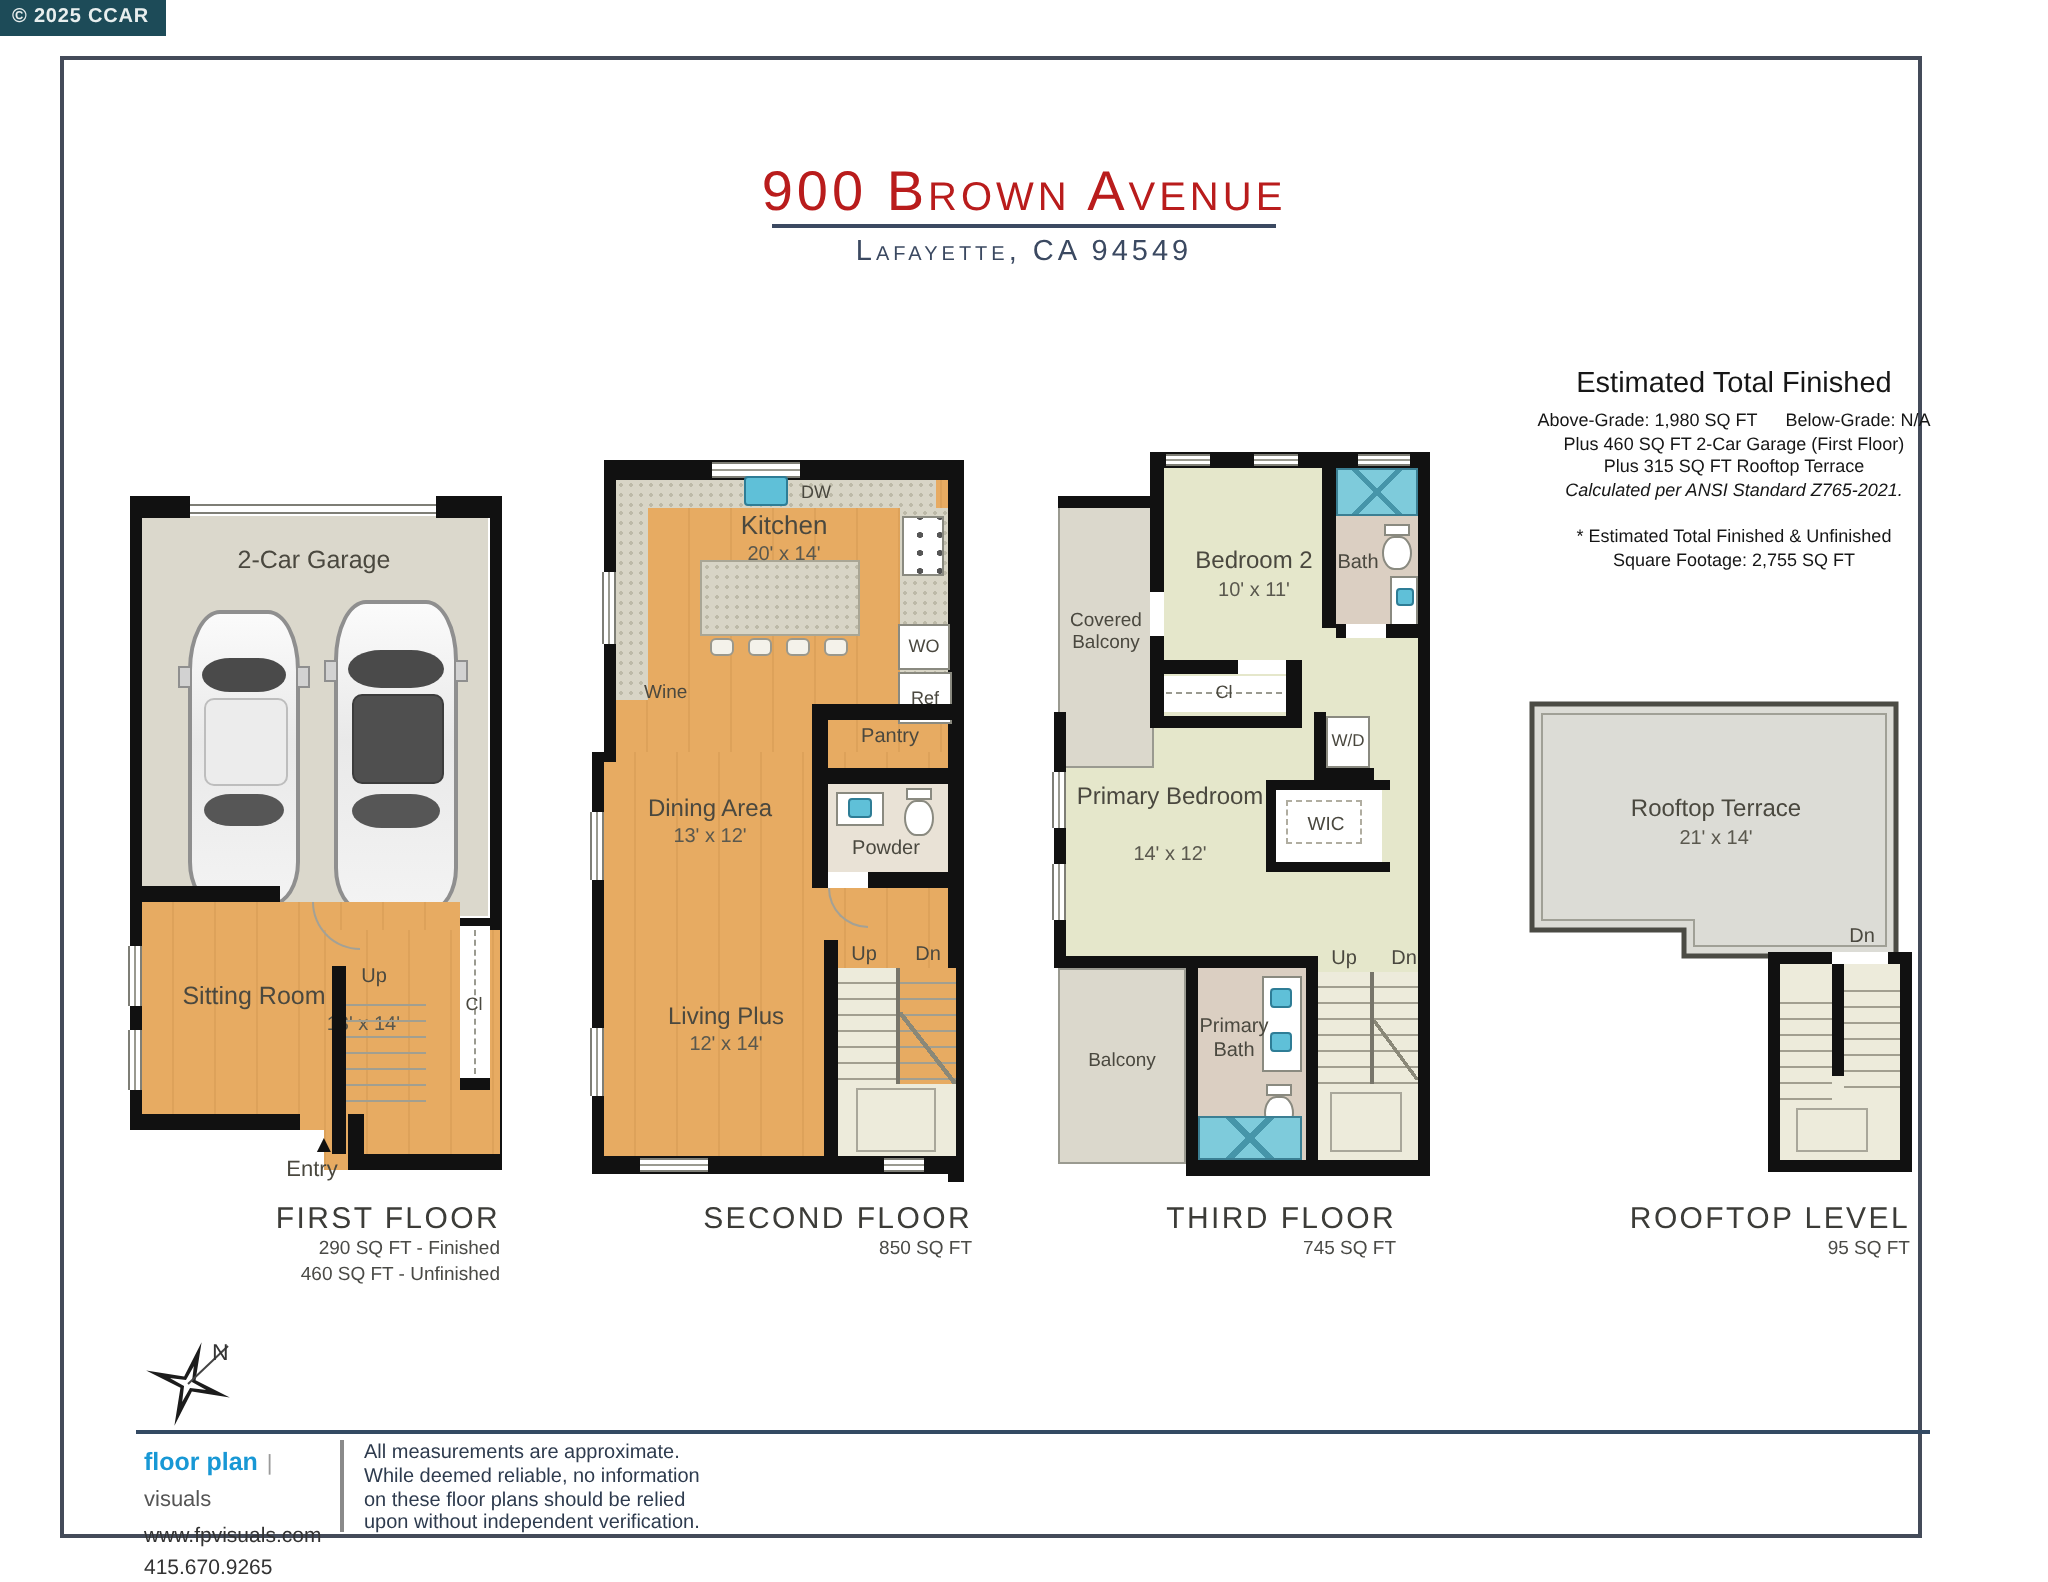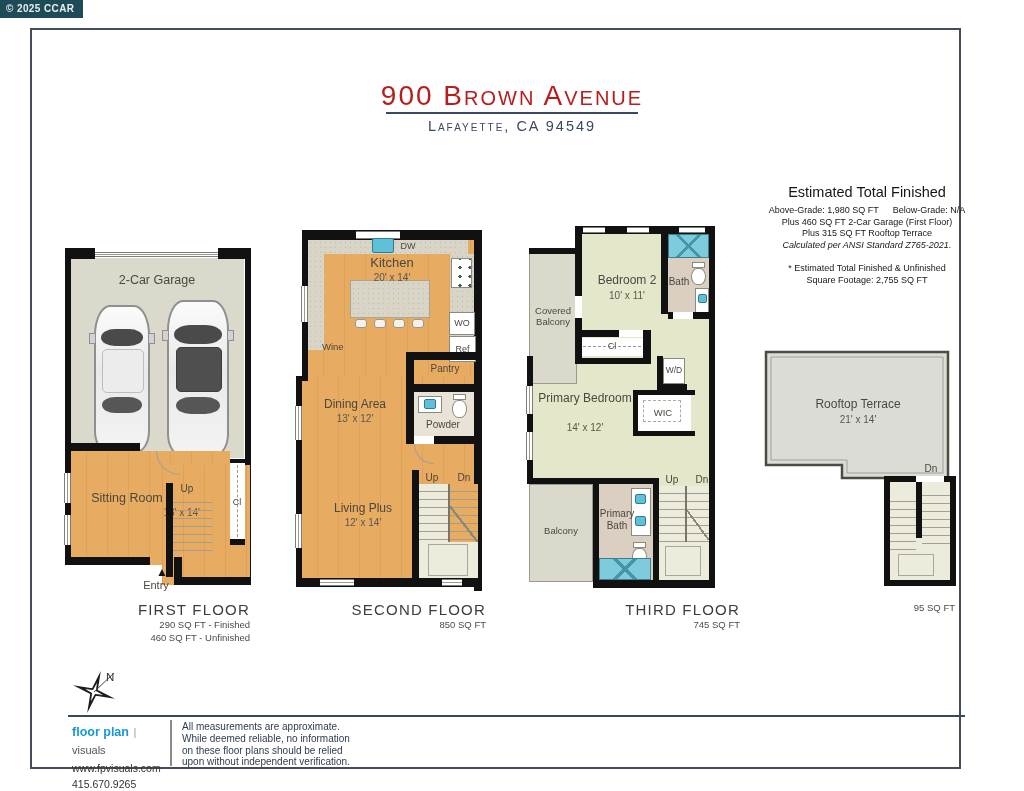--- a/index.html
+++ b/index.html
@@ -279,25 +279,26 @@
 
 <div class="abs floorlbl" style="left:62px;top:601px;width:188px;">
   <span class="t">FIRST FLOOR</span>
   <span class="a">290 SQ FT - Finished</span>
   <span class="a">460 SQ FT - Unfinished</span>
 </div>
 <div class="abs floorlbl" style="left:296px;top:601px;width:190px;">
   <span class="t">SECOND FLOOR</span>
   <span class="a">850 SQ FT</span>
 </div>
-<div class="abs floorlbl" style="left:549px;top:601px;width:191px;">
+<div class="abs floorlbl" style="left:507px;top:601px;width:191px;">
   <span class="t">THIRD FLOOR</span>
   <span class="a">745 SQ FT</span>
 </div>
 <div class="abs floorlbl" style="left:762px;top:601px;width:193px;">
+  <span class="t">ROOFTOP LEVEL</span>
   <span class="a">95 SQ FT</span>
 </div>
 
 <svg class="abs" style="left:70px;top:668px;" width="48" height="48">
   <g transform="rotate(18 24 24)">
     <polygon points="24,2 27,21 46,24 27,27 24,46 21,27 2,24 21,21" fill="#1c1c1c"></polygon>
     <polygon points="24,12 26,22 36,24 26,26 24,36 22,26 12,24 22,22" fill="#ffffff" stroke="#1c1c1c" stroke-width="1"></polygon>
   </g>
   <line x1="24" y1="24" x2="44" y2="5" stroke="#444" stroke-width="1"></line>
 </svg>

